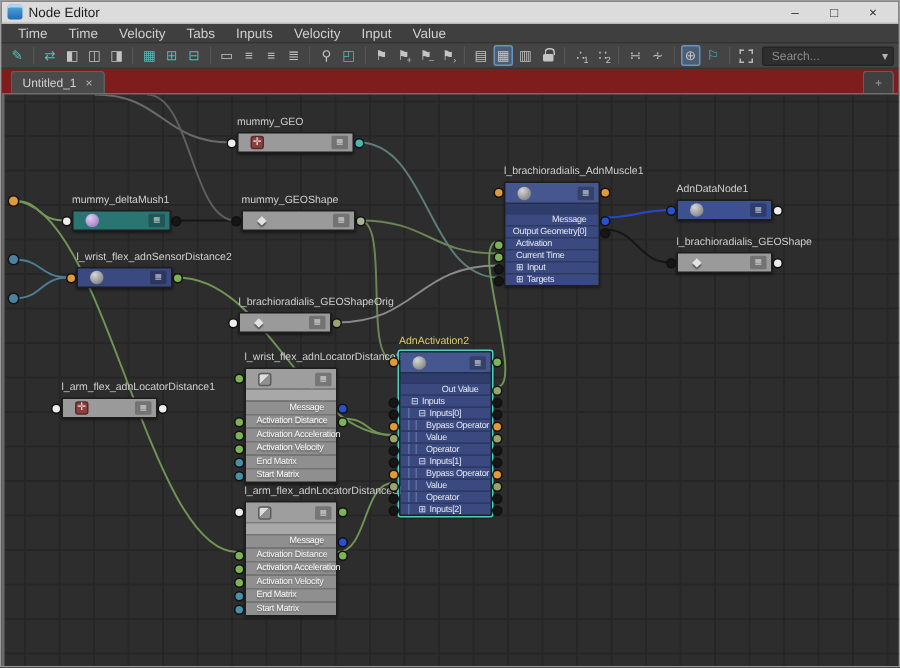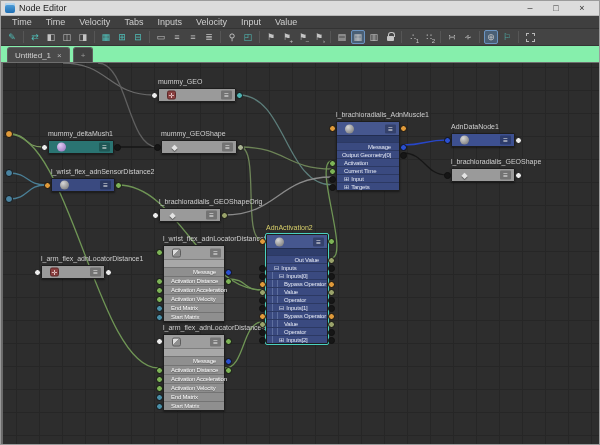--- a/index.html
+++ b/index.html
@@ -25,21 +25,21 @@
   .tb-sep{width:1px;height:12px;background:#2e2e2e;border-right:1px solid #565656;margin:0 3px;}
   .icon-lock-shape{width:7px;height:5px;background:#c4c4c4;border-radius:1px;position:relative;margin-top:3px;}
   .icon-lock-shape:before{content:"";position:absolute;top:-4px;left:1px;width:5px;height:4px;border:1px solid #c4c4c4;border-bottom:none;border-radius:3px 3px 0 0;}
   .icon-marquee-shape{width:9px;height:9px;border:1px dashed #b9b9b9;}
   .tb-search{display:flex;align-items:center;background:#2e2e2e;border:1px solid #242424;border-radius:2px;height:13px;width:96px;margin-left:4px;padding:0 3px;}
   .tb-search input{flex:1;background:transparent;border:none;outline:none;color:#bbb;font-size:8px;font-family:"Liberation Sans",sans-serif;width:70px;}
   .tb-search input::placeholder{color:#8d8d8d;}
   .tb-search .dd{color:#b5b5b5;font-size:8px;margin-left:2px;}
 
   
-  .tabbar{height:16px;background:#86efac;display:flex;align-items:flex-end;padding-left:6px;}
+  .tabbar{height:16px;background:#7f1d1d;display:flex;align-items:flex-end;padding-left:6px;justify-content:space-between;}
   .tab{height:15px;background:#4a4a4a;border:1px solid #5e5e5e;border-bottom:none;border-radius:3px 3px 0 0;display:flex;align-items:center;padding:0 7px;margin-right:3px;}
   .tab span{font-size:8px;color:#d2d2d2;}
   .tab .tclose{margin-left:6px;color:#b5b5b5;}
   .tab.add{padding:0 7px;background:#404040;}
   .tab.add span{color:#9a9a9a;}
 
   
   .canvas{position:relative;width:600px;height:384px;background-color:#2d2d2d;
     background-image:linear-gradient(#262626 1px,transparent 1px),linear-gradient(90deg,#262626 1px,transparent 1px);
     background-size:23px 23px;background-position:13px 4px;
@@ -140,20 +140,24 @@
       <div class="tb-icon">∷<span class="sub">2</span></div>
       <div class="tb-sep"></div>
       <div class="tb-icon">∺</div>
       <div class="tb-icon">∻</div>
       <div class="tb-sep"></div>
       <div class="tb-icon active">⊕</div>
       <div class="tb-icon accent">⚐</div>
       <div class="tb-sep"></div>
       <div class="tb-icon">
         <div class="icon-marquee-shape"></div>
+      </div>
+      <div class="tb-search">
+        <input placeholder="Search..." style="">
+        <span class="dd">▾</span>
       </div>
     </div>
   <div class="tabbar">
     <div class="tab active">
       <span>Untitled_1</span>
       <span class="tclose">×</span>
     </div>
     <div class="tab add">
       <span>+</span>
     </div>

